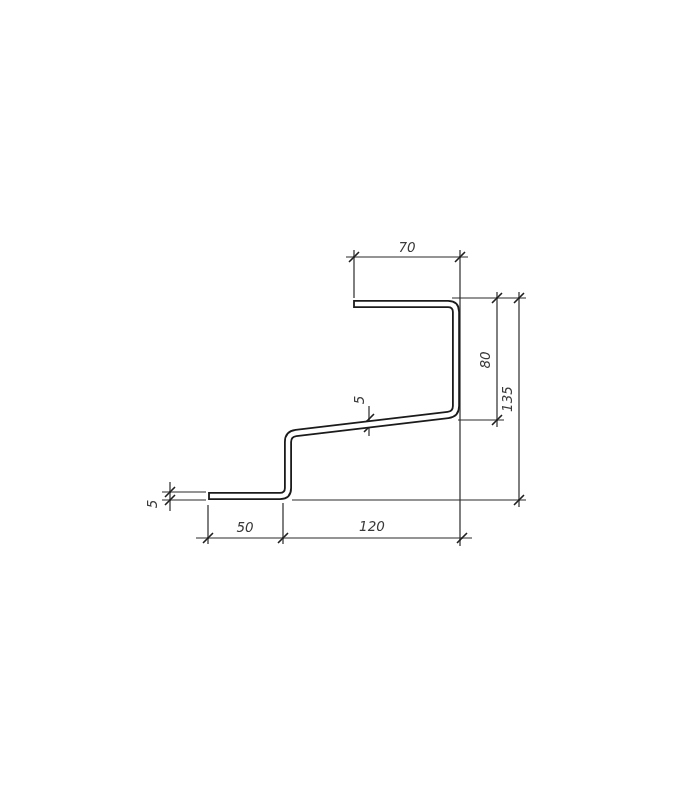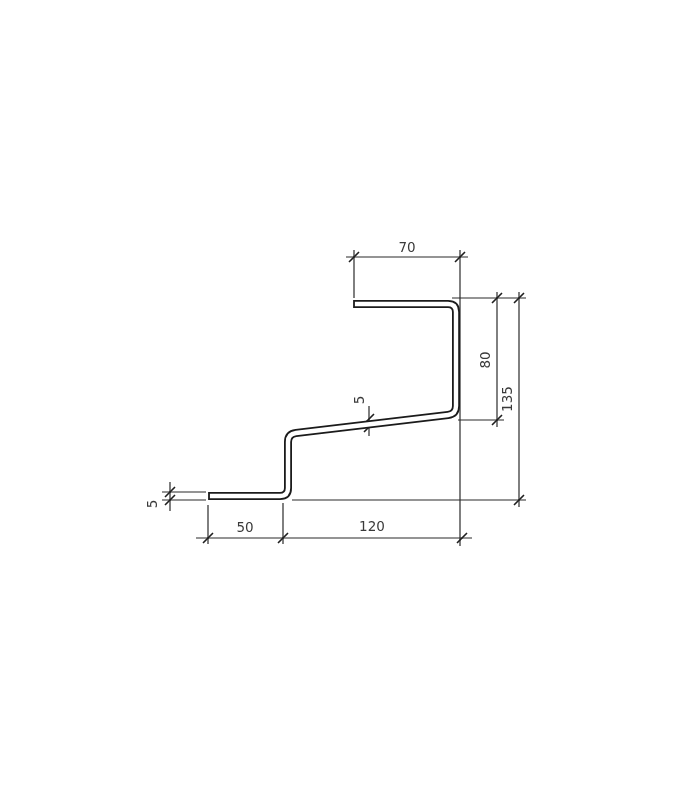--- a/index.html
+++ b/index.html
@@ -7,20 +7,21 @@
     padding: 0;
     background: #ffffff;
   }
   .canvas {
     position: relative;
     width: 700px;
     height: 800px;
     background: #ffffff;
     overflow: hidden;
     font-family: "DejaVu Sans", sans-serif;
+    font-style: italic;
   }
   svg.drawing {
     position: absolute;
     left: 0;
     top: 0;
   }
   .thin {
     stroke: #2b2b2b;
     stroke-width: 1.2;
     fill: none;

